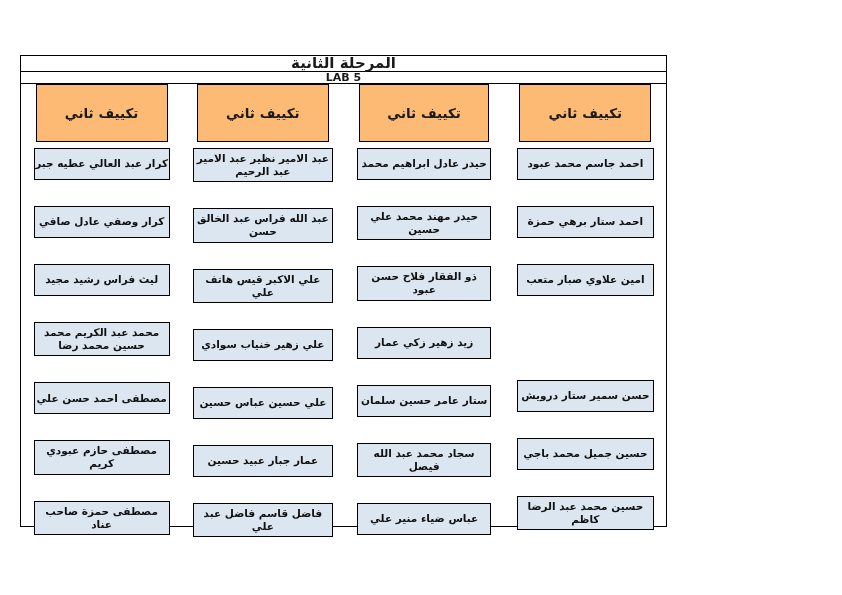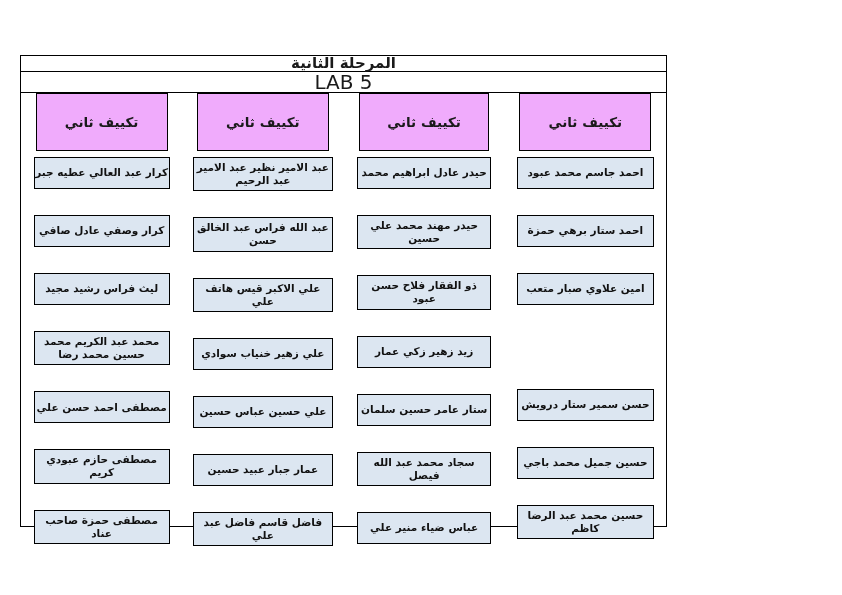--- a/index.html
+++ b/index.html
@@ -49,22 +49,22 @@
     background: #ffffff;
   }
   .title-row .title-text {
     font-size: 15px;
     font-weight: 700;
     color: #1a1a1a;
     letter-spacing: 0;
     line-height: 1;
   }
   .title-row.lab .title-text {
-    font-size: 20px;
-    font-weight: 400;
+    font-size: 11px;
+    font-weight: 700;
     direction: ltr;
   }
 
   
   .columns {
     position: relative;
     flex: 1 1 auto;
     display: flex;
     flex-direction: row;   
     align-items: flex-start;
@@ -79,21 +79,21 @@
     flex-direction: column;
     align-items: center;
   }
 
   
   .col-header {
     box-sizing: border-box;
     width: 132px;
     height: 58px;
     margin-top: 0px;
-    background: #f0abfc;
+    background: #fdba74;
     border: 1.25px solid #000000;
     display: flex;
     align-items: center;
     justify-content: center;
     font-size: 13.5px;
     font-weight: 700;
     color: #1a1a1a;
   }
 
   

